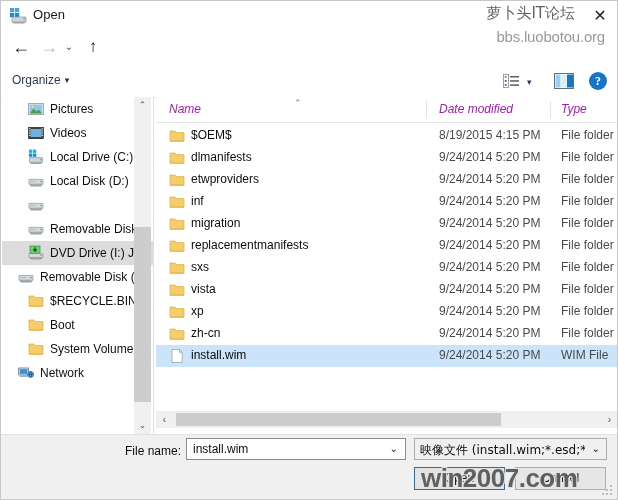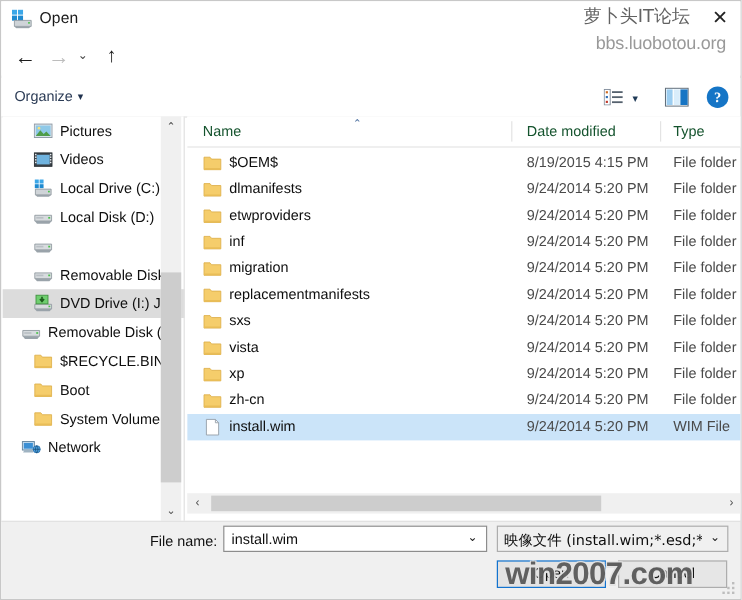--- a/index.html
+++ b/index.html
@@ -66,21 +66,21 @@
   .sb-arrow{position:absolute;left:0;width:17px;height:17px;text-align:center;font-size:9px;color:#505050;line-height:17px;}
   .sb-arrow.up{top:0;}
   .sb-arrow.dn{bottom:0;}
   .sb-thumb{position:absolute;left:0;width:17px;background:#cdcdcd;}
 
   .vsplit{position:absolute;left:152px;top:96px;width:1px;height:337px;background:#e0e0e0;}
 
   
   .filepane{position:absolute;left:155px;top:96px;width:462px;height:337px;background:#fff;overflow:hidden;}
   .colhdr{position:absolute;left:0;top:0;width:462px;height:25px;border-bottom:1px solid #e5e5e5;background:#fff;}
-  .col{position:absolute;top:5px;font-size:12px;color:#14532d;}
+  .col{position:absolute;top:5px;font-size:12px;color:#a21caf;font-style:italic;}
   .col-name{left:13px;}
   .col-date{left:283px;}
   .col-type{left:405px;}
   .col-div{position:absolute;top:4px;width:1px;height:17px;background:#e3e3e3;}
   .sort-caret{position:absolute;left:138px;top:1px;font-size:9px;color:#5b7ca8;}
 
   .row{position:absolute;left:0;width:462px;height:22px;}
   .row.sel{background:#cbe4f9;}
   .row .ico{position:absolute;left:13px;top:3px;width:16px;height:16px;}
   .row .nm{position:absolute;left:35px;top:3px;font-size:12px;color:#0d0d0d;white-space:nowrap;}

